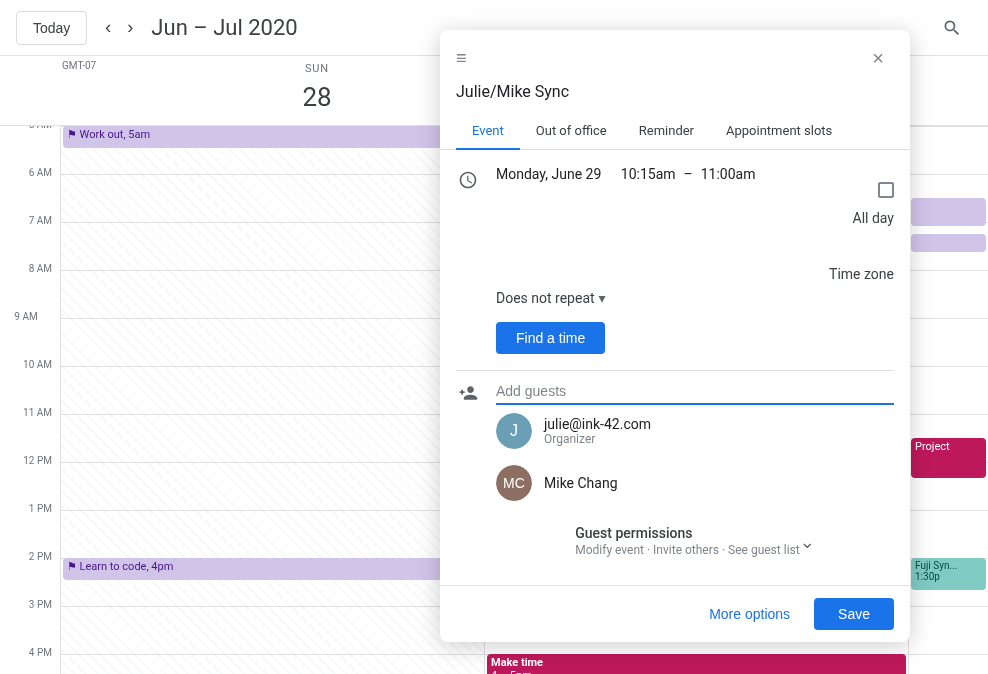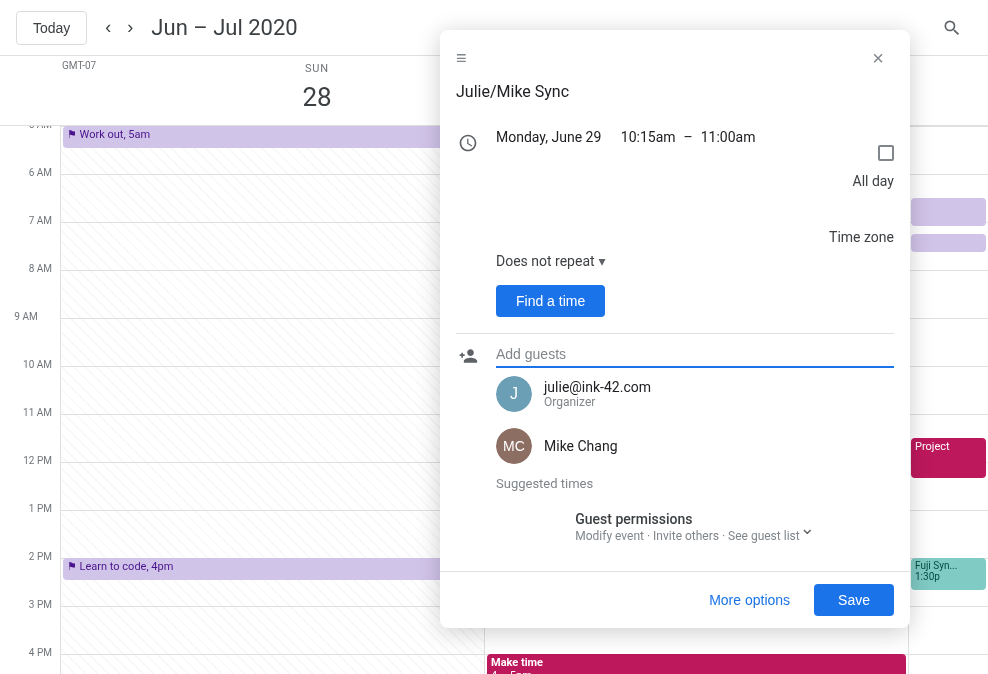--- a/index.html
+++ b/index.html
@@ -282,20 +282,26 @@
 <div class="modal-overlay">
   <div class="modal">
 
     <div class="modal-header">
       <span class="drag-handle">≡</span>
       <button class="close-btn">×</button>
     </div>
 
     <div class="modal-title">Julie/Mike Sync</div>
 
+    <div class="modal-tabs">
+      <div class="modal-tab active">Event</div>
+      <div class="modal-tab">Out of office</div>
+      <div class="modal-tab">Reminder</div>
+      <div class="modal-tab">Appointment slots</div>
+    </div>
 
     <div class="modal-body">
 
       <div class="modal-row">
         <div class="modal-icon">
           <svg width="20" height="20" viewBox="0 0 24 24" fill="#5f6368">
               <path d="M12 2C6.5 2 2 6.5 2 12s4.5 10 10 10 10-4.5 10-10S17.5 2 12 2zm0 18c-4.41 0-8-3.59-8-8s3.59-8 8-8 8 3.59 8 8-3.59 8-8 8zm.5-13H11v6l5.25 3.15.75-1.23-4.5-2.67V7z"></path>
             </svg>
         </div>
         <div class="modal-content">
@@ -355,21 +361,20 @@
               <svg width="36" height="36" viewBox="0 0 36 36">
                 <circle cx="18" cy="18" r="18" fill="#8d6e63"></circle>
                 <text x="18" y="23" text-anchor="middle" fill="white" font-size="14" font-family="Arial">MC</text>
               </svg>
             </div>
             <div class="guest-info">
               <div class="guest-name">Mike Chang</div>
             </div>
           </div>
 
-          <div class="suggested-times">Suggested times</div>
 
           
           <div class="permissions-row" style="margin-top:16px;justify-content:center;">
             <div>
               <div class="permissions-title">Guest permissions</div>
               <div class="permissions-details">Modify event · Invite others · See guest list</div>
             </div>
             <span class="expand-icon">⌄</span>
           </div>
         </div>

